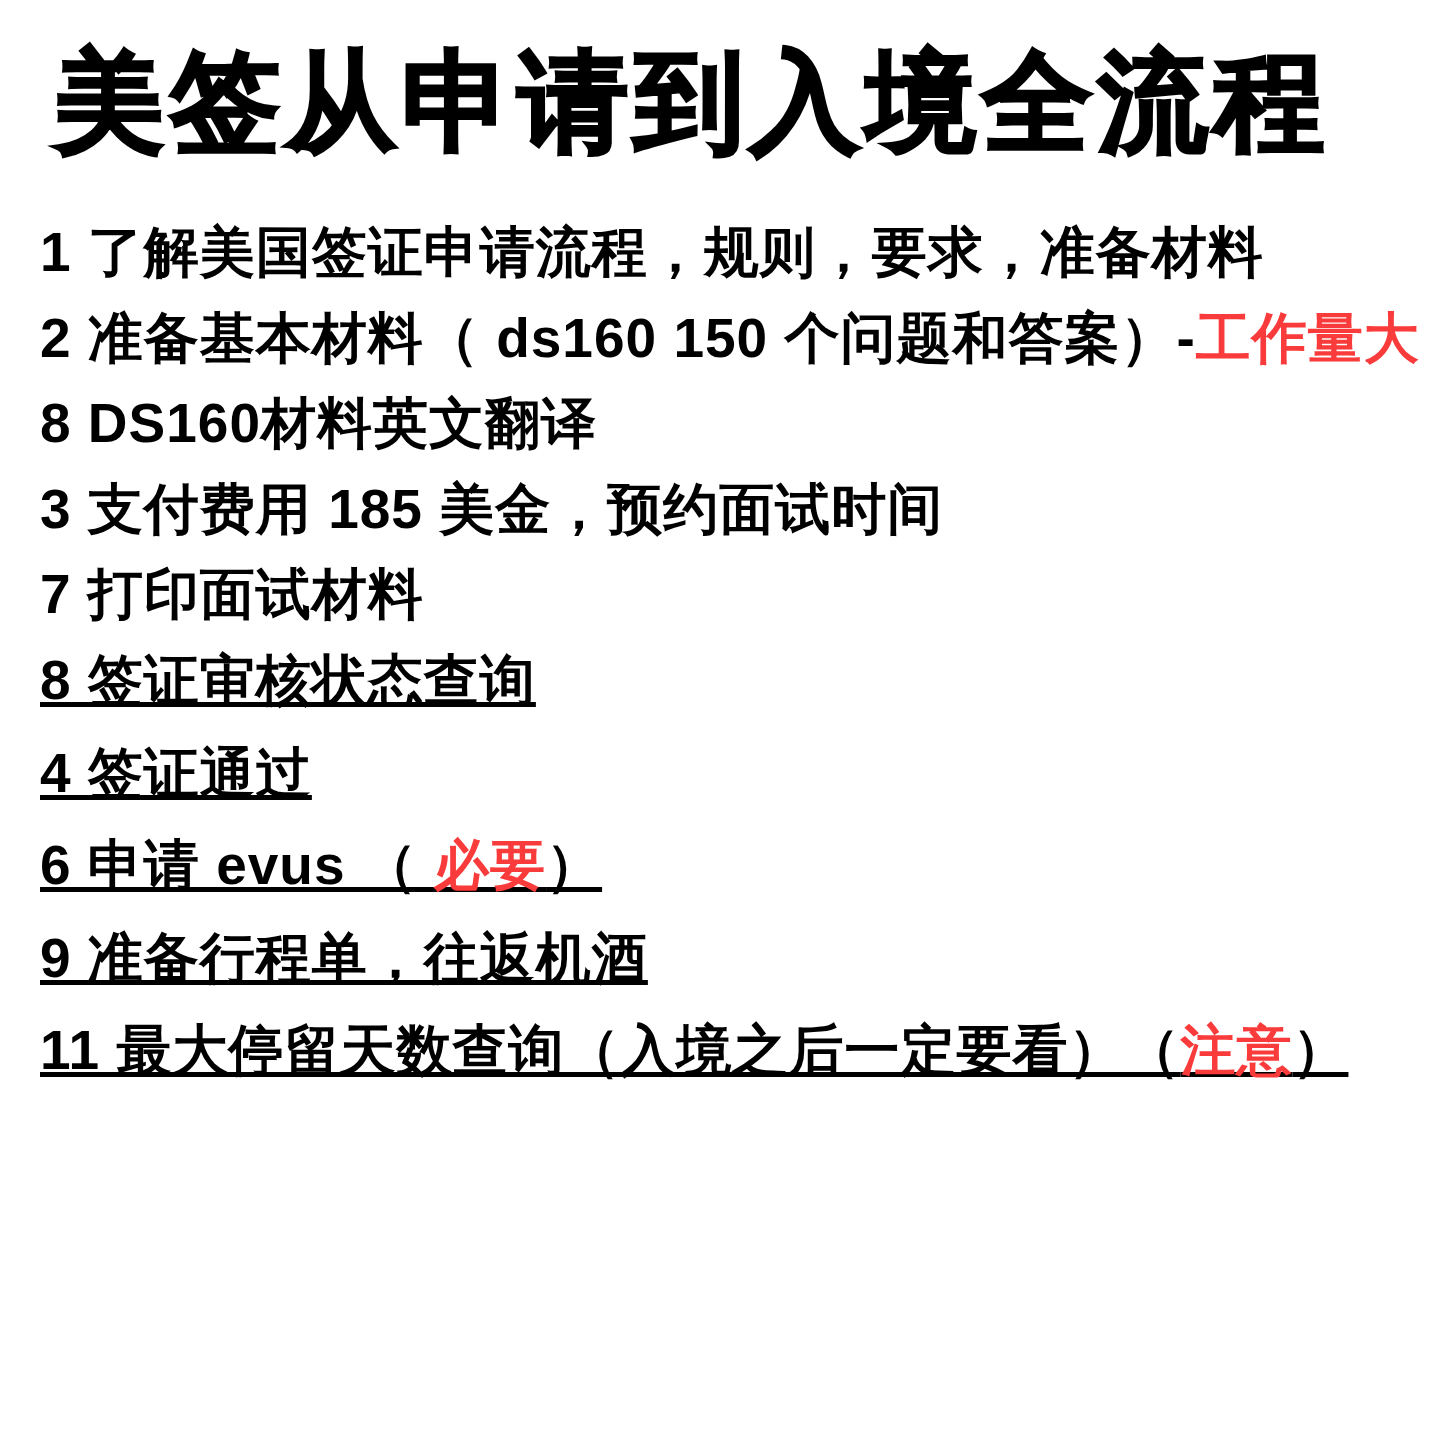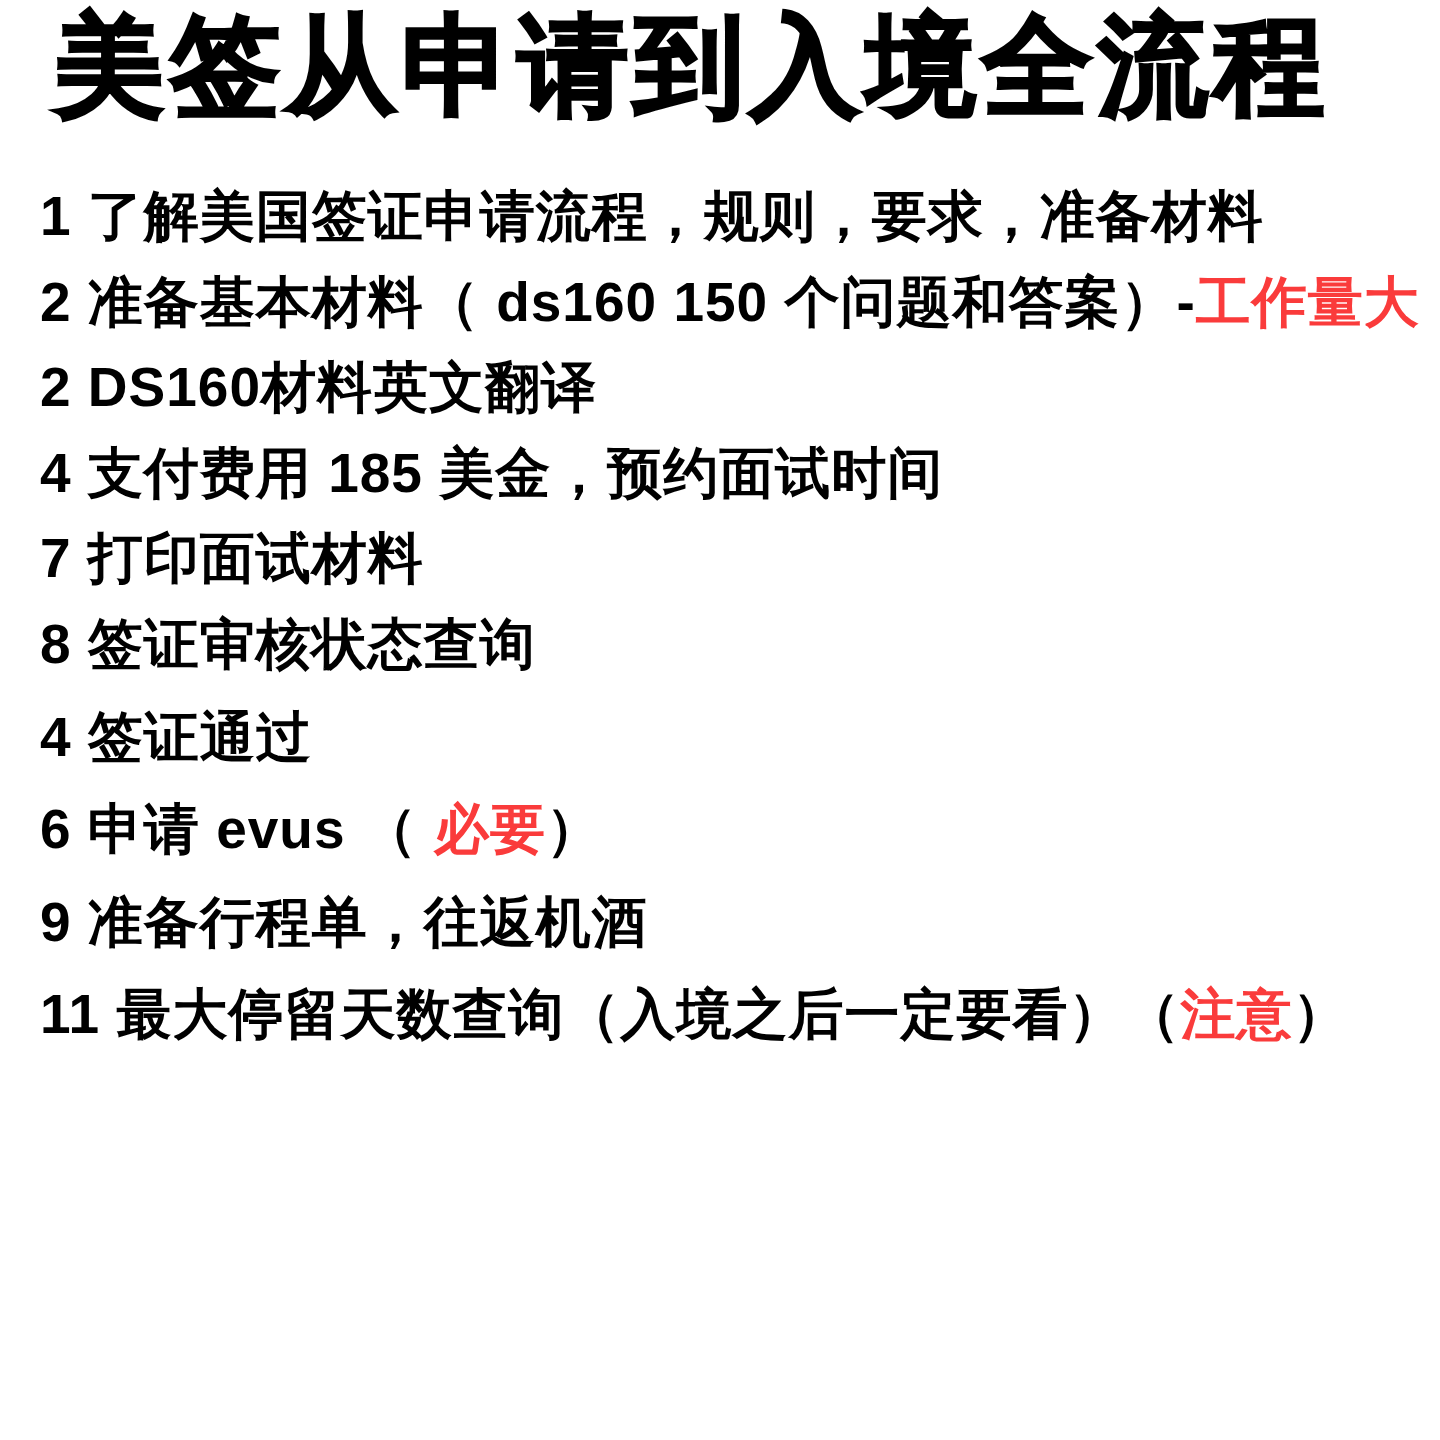--- a/index.html
+++ b/index.html
@@ -12,20 +12,21 @@
     width:1440px;
     height:1440px;
     background:var(--background);
     font-family:"Liberation Sans","DejaVu Sans",sans-serif;
     overflow:hidden;
   }
   .page{
     width:1384px;
     height:1440px;
     background:var(--background);
+    padding-top:36px;
   }
   .title{
     text-align:center;
     font-size:110px;
     font-weight:900;
     letter-spacing:6px;
     color:var(--text);
     line-height:1.2;
     -webkit-text-stroke:3px var(--text);
     white-space:nowrap;
@@ -38,42 +39,42 @@
   }
   .step{
     font-size:55px;
     font-weight:700;
     color:var(--text);
     line-height:1.12;
     margin-bottom:24px;
     white-space:nowrap;
     letter-spacing:1px;
   }
-  .step.wide{margin-bottom:31px;}
+  .step.wide{margin-bottom:31px;text-decoration:underline;}
   .seg{color:var(--text);text-align:center;}
   .seg.red{color:var(--accent_red);}
 </style>
 </head>
 <body>
 
 <div class="page">
 
   <h1 class="title">美签从申请到入境全流程</h1>
 
   <ul class="steps">
 
     <li class="step"><span class="seg">1 了解美国签证申请流程，规则，要求，准备材料</span></li>
 
     <li class="step"><span class="seg">2 准备基本材料（ ds160 150 个问题和答案）-</span><span class="seg red">工作量大</span></li>
 
-    <li class="step"><span class="seg">2 DS160材料英文翻译</span></li>
+    <li class="step"><span class="seg">8 DS160材料英文翻译</span></li>
 
 
 
-    <li class="step"><span class="seg">4 支付费用 185 美金，预约面试时间</span></li>
+    <li class="step"><span class="seg">3 支付费用 185 美金，预约面试时间</span></li>
 
     <li class="step"><span class="seg">7 打印面试材料</span></li>
 
     <li class="step wide"><span class="seg">8 签证审核状态查询</span></li>
 
     <li class="step wide"><span class="seg">4 签证通过</span></li>
 
     <li class="step wide"><span class="seg">6 申请 evus （ </span><span class="seg red">必要</span><span class="seg">）</span></li>
 
     <li class="step wide"><span class="seg">9 准备行程单，往返机酒</span></li>

